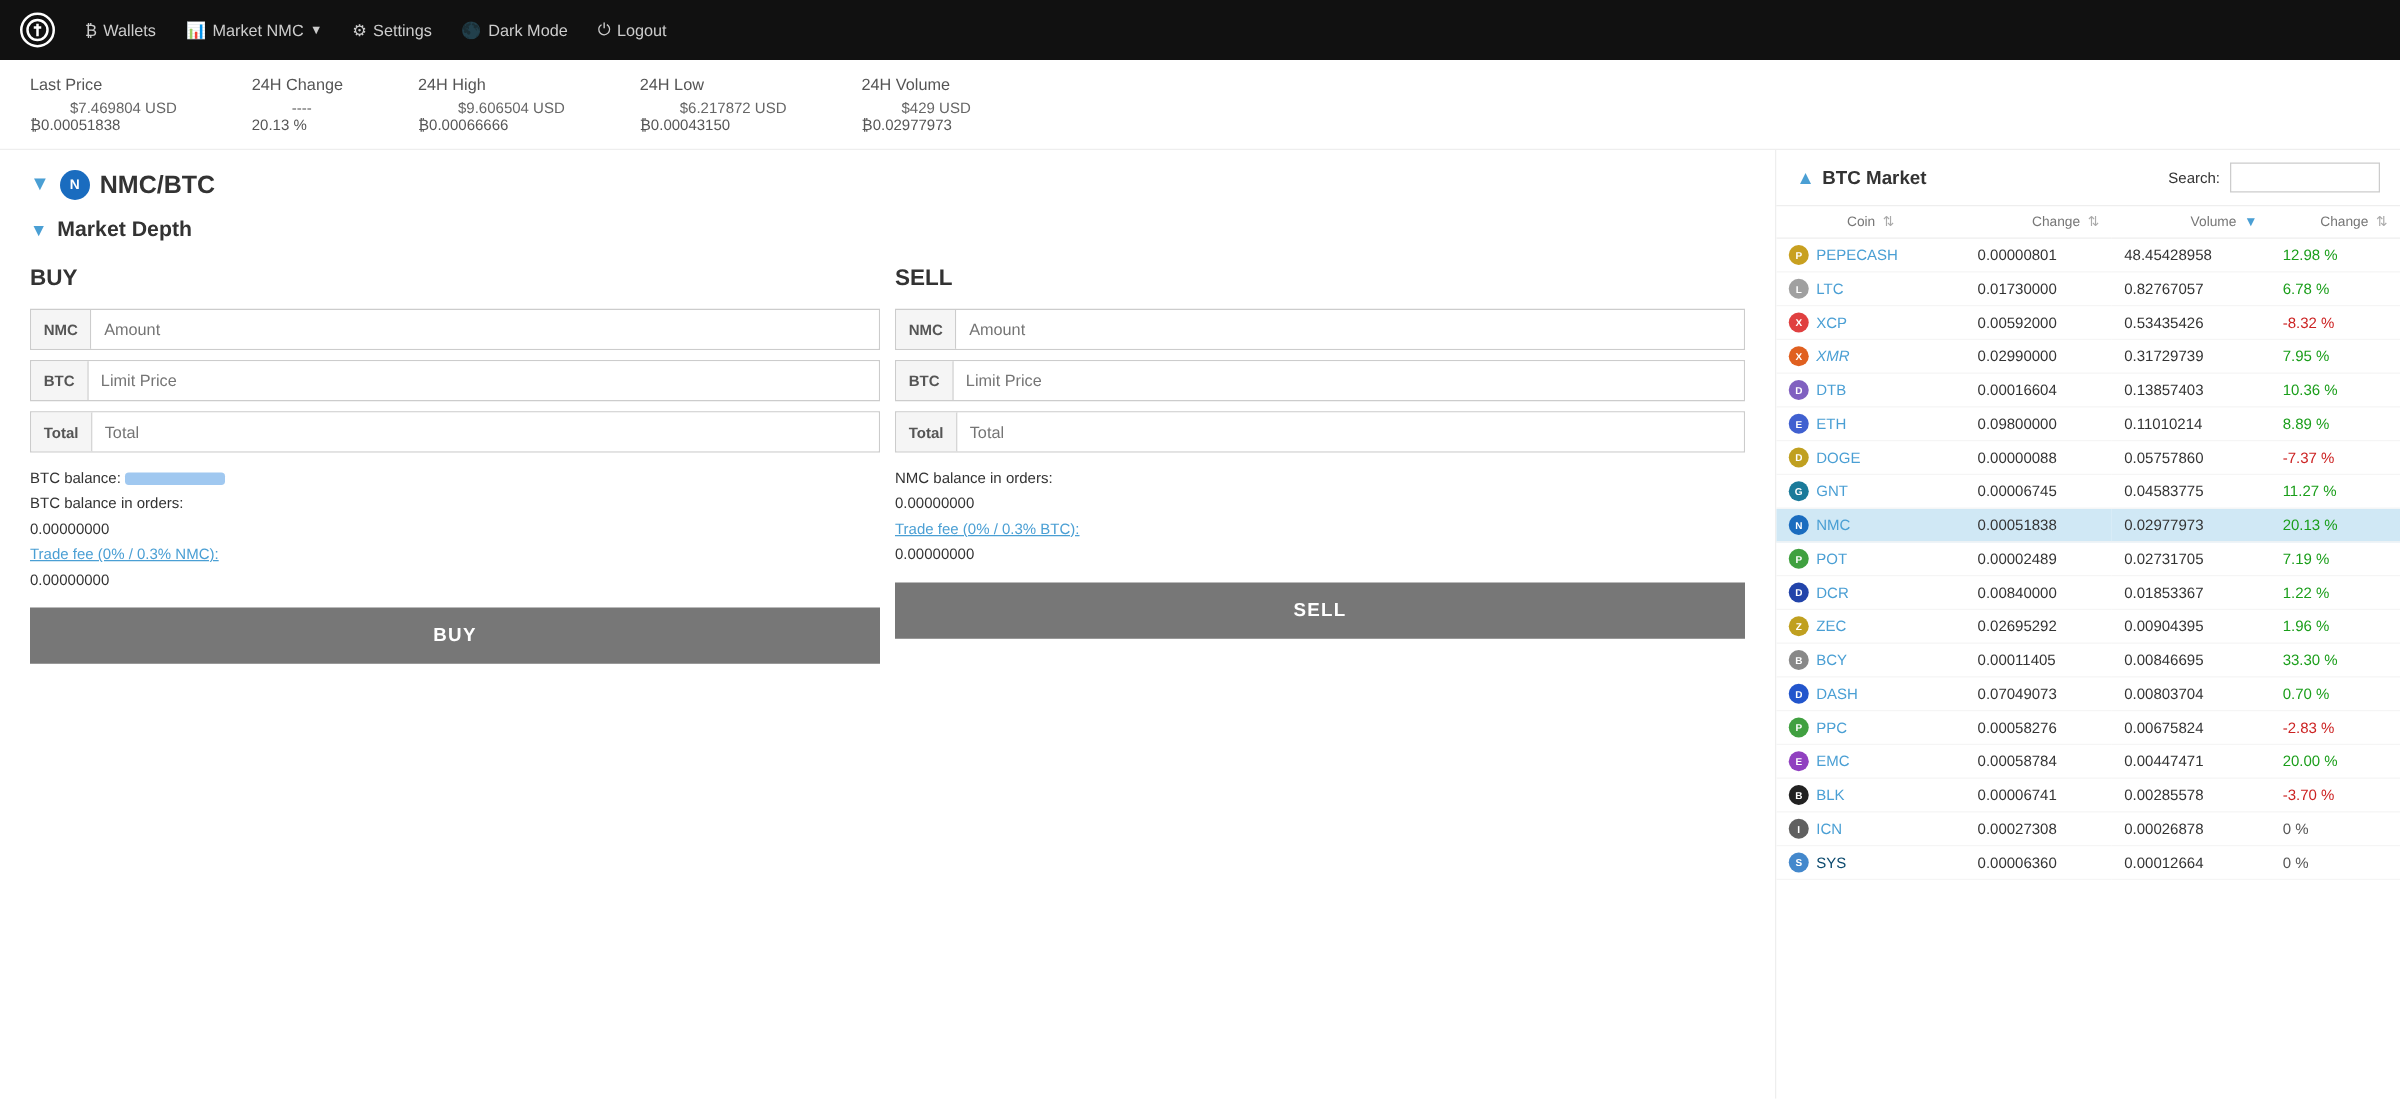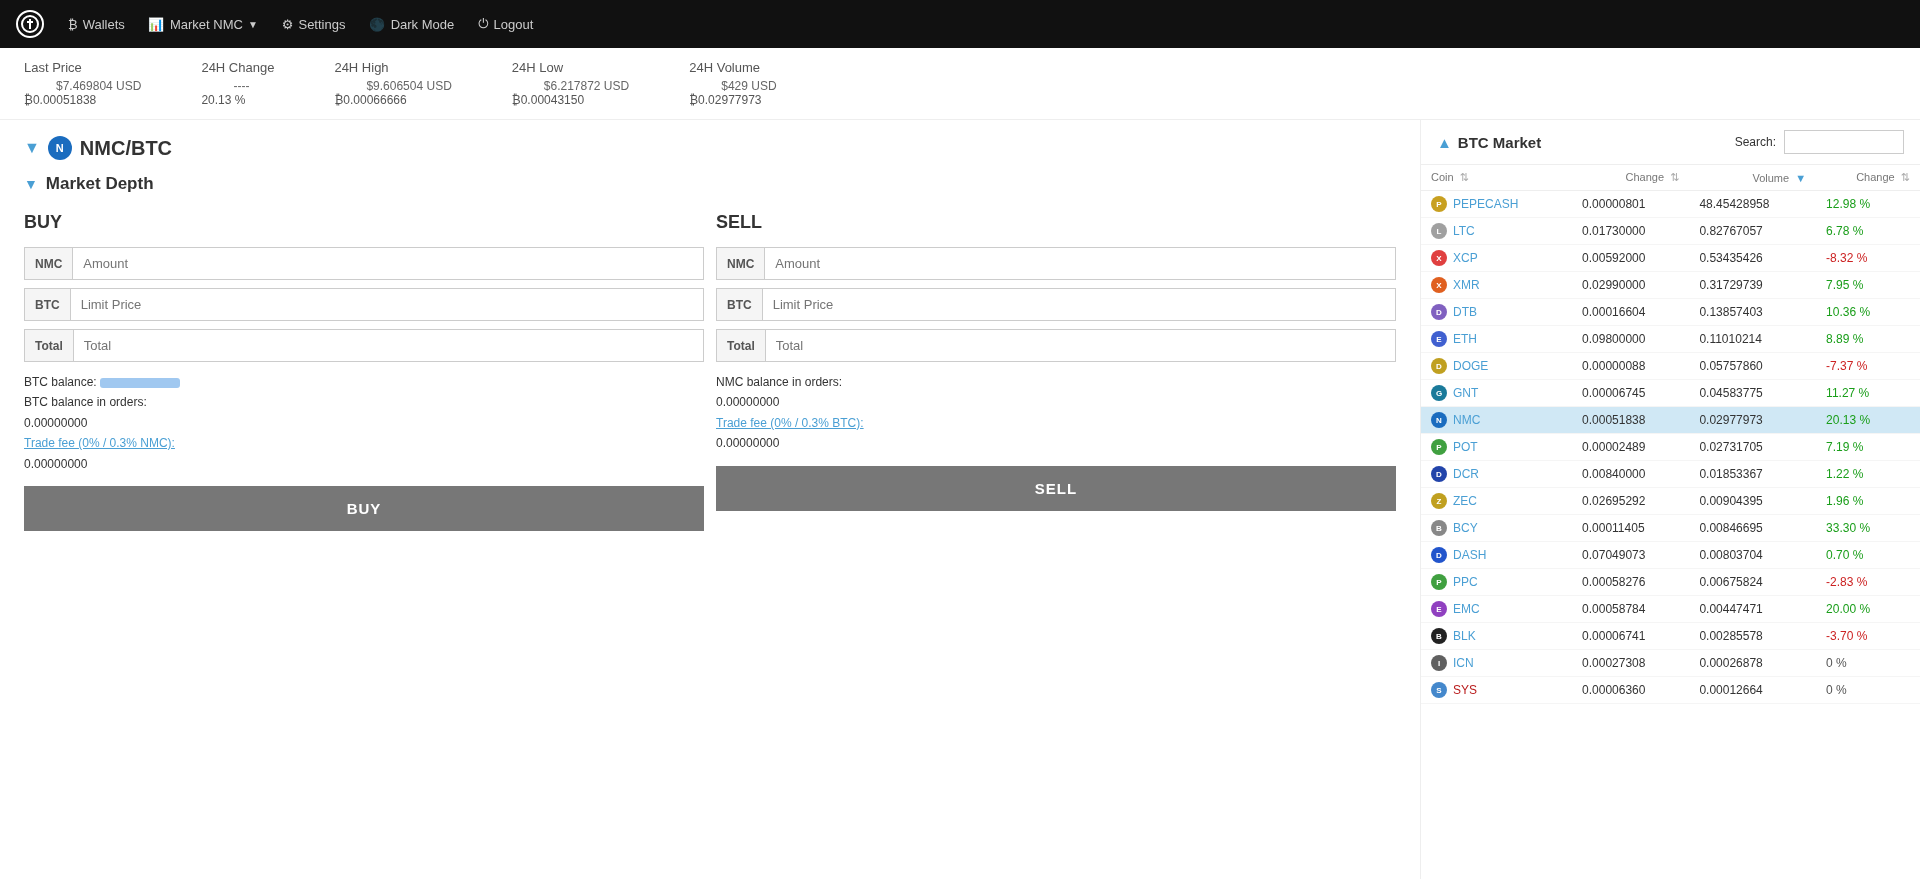--- a/index.html
+++ b/index.html
@@ -170,21 +170,21 @@
       border-collapse: collapse;
       overflow-y: auto;
       flex: 1;
     }
     .market-table-wrapper {
       overflow-y: auto;
       flex: 1;
     }
     .market-table th {
       padding: 6px 10px;
-      text-align: left;
+      text-align: center;
       font-size: 11px;
       color: #777;
       border-bottom: 1px solid #eee;
       font-weight: normal;
       cursor: pointer;
       white-space: nowrap;
     }
     .market-table th:not(:first-child) { text-align: right; }
     .market-table th .sort-icon { margin-left: 3px; color: #aaa; }
     .market-table th .sort-active { color: #4a9fd4; }
@@ -432,21 +432,21 @@
       </div>
     </td>
     <td>0.00592000</td>
     <td>0.53435426</td>
     <td class="red">-8.32 %</td>
   </tr>
             <tr>
     <td>
       <div class="coin-cell">
         <div class="coin-icon ci-xmr">X</div>
-        <span style="color:#4a9fd4;">XMR</span>
+        <span style="color:#4a9fd4;font-style:italic;">XMR</span>
       </div>
     </td>
     <td>0.02990000</td>
     <td>0.31729739</td>
     <td class="green">7.95 %</td>
   </tr>
             <tr>
     <td>
       <div class="coin-cell">
         <div class="coin-icon ci-dtb">D</div>
@@ -597,21 +597,21 @@
       </div>
     </td>
     <td>0.00027308</td>
     <td>0.00026878</td>
     <td class="change-zero">0 %</td>
   </tr>
             <tr>
     <td>
       <div class="coin-cell">
         <div class="coin-icon ci-sys">S</div>
-        <span style="color:#b91c1c;">SYS</span>
+        <span style="color:#0c4a6e;">SYS</span>
       </div>
     </td>
     <td>0.00006360</td>
     <td>0.00012664</td>
     <td class="change-zero">0 %</td>
   </tr>
           </tbody>
       </table>
     </div>
   </div>

